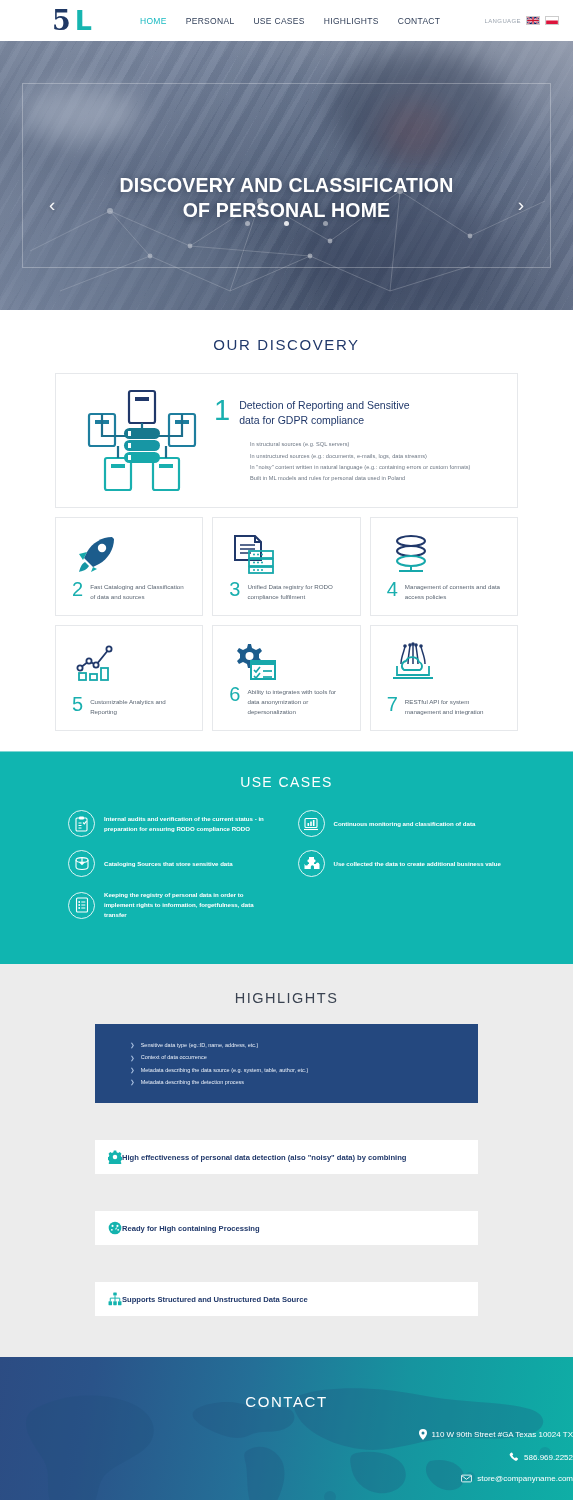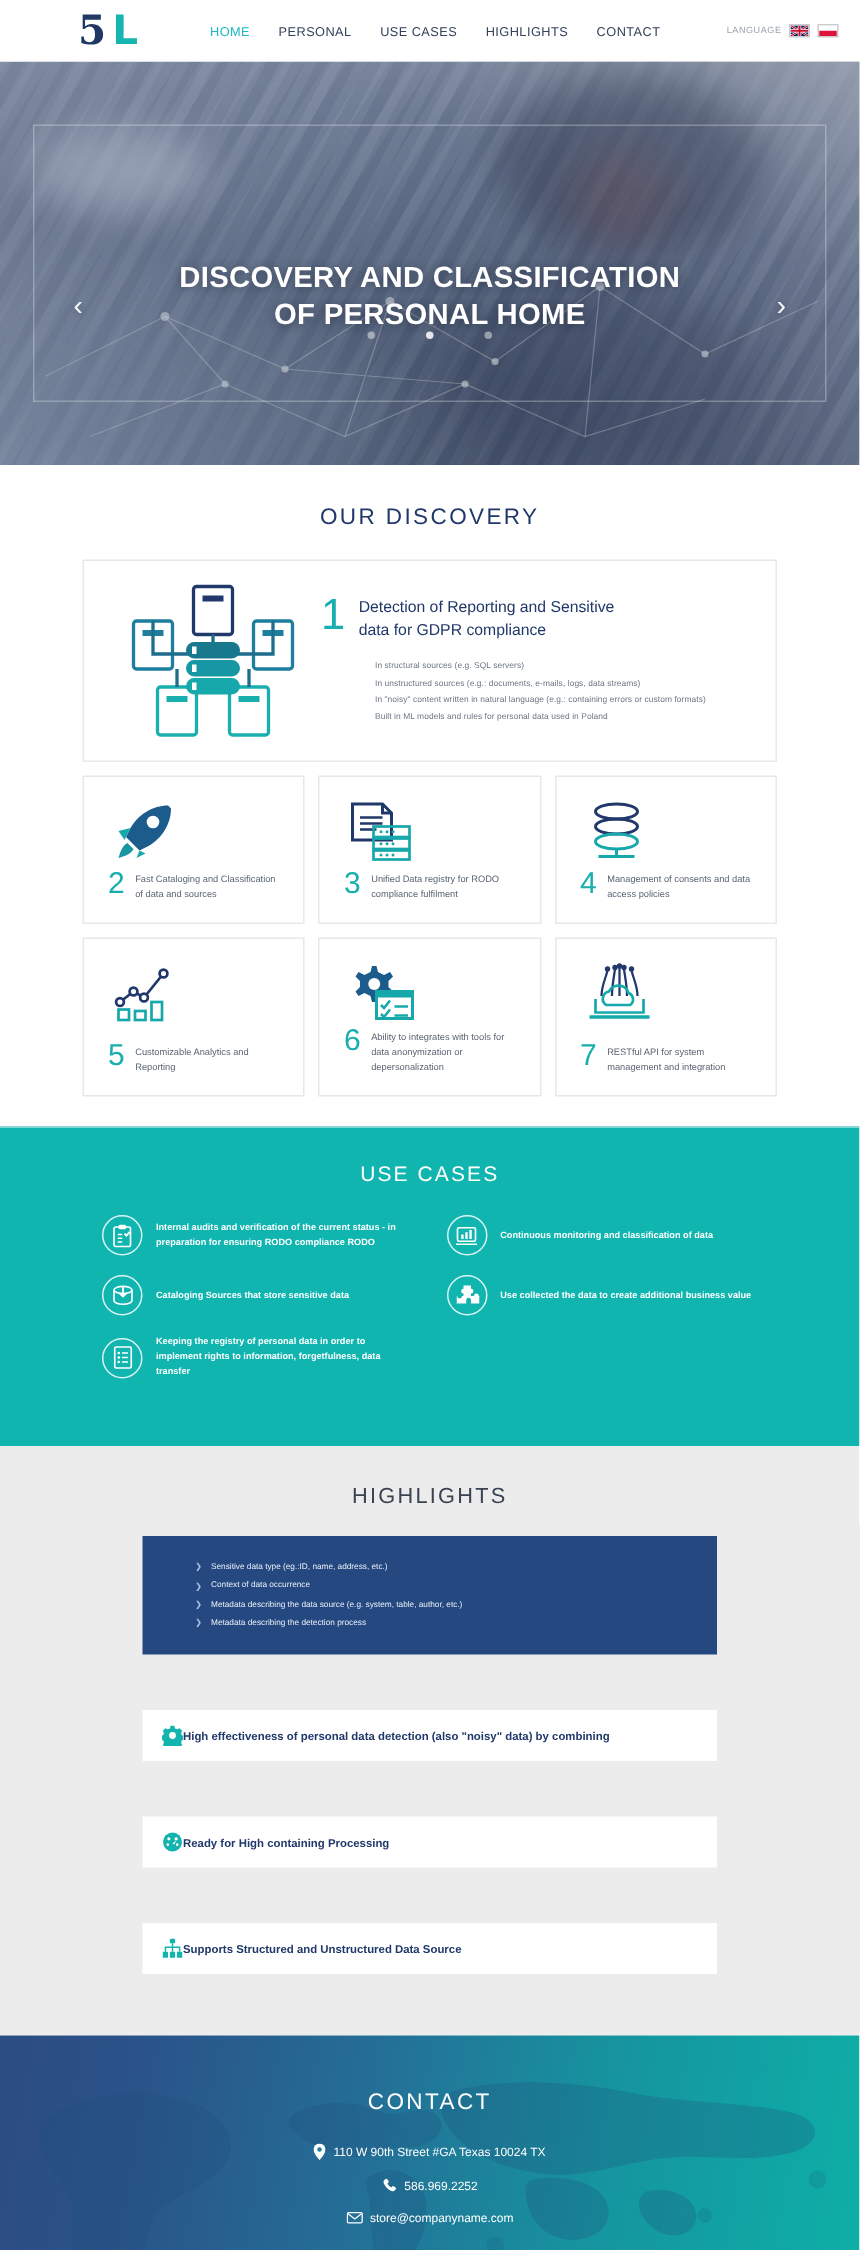--- a/index.html
+++ b/index.html
@@ -188,21 +188,21 @@
     background: linear-gradient(100deg, #2C4C83 0%, #2A5389 16%, #246F97 42%, #16949F 68%, #10A6A4 88%, #0FB0A6 100%);
   }
   .map { position: absolute; inset: 0; opacity: .35; }
   .contact-inner { position: relative; z-index: 2; text-align: center; }
   .contact-title {
     color: #fff; font-size: 15px; letter-spacing: 1.6px; font-weight: 400;
     margin-bottom: 19px;
   }
   .contact-line {
     color: #fff; font-size: 8px; margin-bottom: 12px;
-    display: flex; align-items: center; justify-content: center; gap: 5px;
+    display: flex; align-items: center; justify-content: flex-end; gap: 5px;
   }
   .contact-line .ci { display: inline-flex; }
   .socials { display: flex; justify-content: center; gap: 7px; margin-top: 17px; }
   .social {
     width: 18px; height: 18px; border-radius: 50%;
     border: 1px solid rgba(255,255,255,.9);
     display: flex; align-items: center; justify-content: center;
     color: #fff; font-size: 8px; cursor: pointer;
     font-family: "DejaVu Sans", sans-serif;
   }

